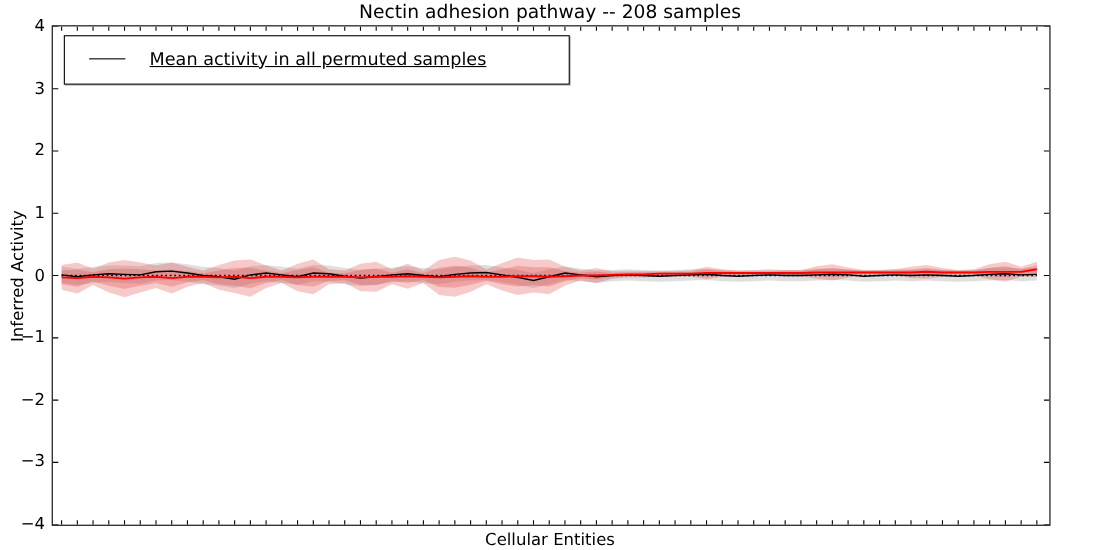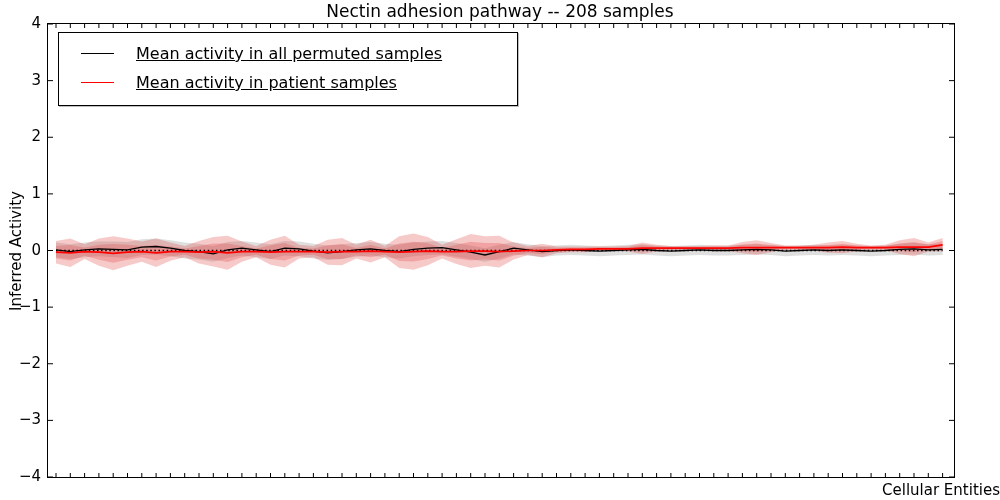--- a/index.html
+++ b/index.html
@@ -11,21 +11,21 @@
   }
   #title{
     position:absolute;left:0;top:1px;width:1000px;text-align:center;
     font-size:17px;color:#000;
   }
   #ylabel{
     position:absolute;left:-54px;top:242px;width:140px;text-align:center;
     font-size:15px;transform:rotate(-90deg);transform-origin:50% 50%;
   }
   #xlabel{
-    position:absolute;left:0;top:481px;width:1000px;text-align:right;
+    position:absolute;left:0;top:481px;width:1000px;text-align:center;
     font-size:15px;
   }
   #plot-area{
     position:absolute;left:47px;top:23px;width:906px;height:453px;
     border:1px solid #000;background:#fff;
   }
   #plot-svg{position:absolute;left:0;top:0;}
   .ytick-label{
     position:absolute;width:34px;text-align:right;font-size:15px;line-height:16px;
   }
@@ -280,19 +280,15 @@
           <line x1="906" y1="396.375" x2="901" y2="396.375"></line>
           <line x1="0" y1="453" x2="5" y2="453"></line>
           <line x1="906" y1="453" x2="901" y2="453"></line>
         </g>
       </svg>
     <div id="legend">
       <div class="legend-row">
         <span class="legend-swatch" id="sw0" style="border-top-color: rgb(0, 0, 0);"></span>
         <span class="legend-label">Mean activity in all permuted samples</span>
       </div>
-      <div class="legend-row">
-        <span class="legend-swatch" id="sw1" style="border-top-color: rgb(255, 0, 0);"></span>
-        <span class="legend-label">Mean activity in patient samples</span>
-      </div>
     </div>
   </div>
 </div>
 
 </body></html>

